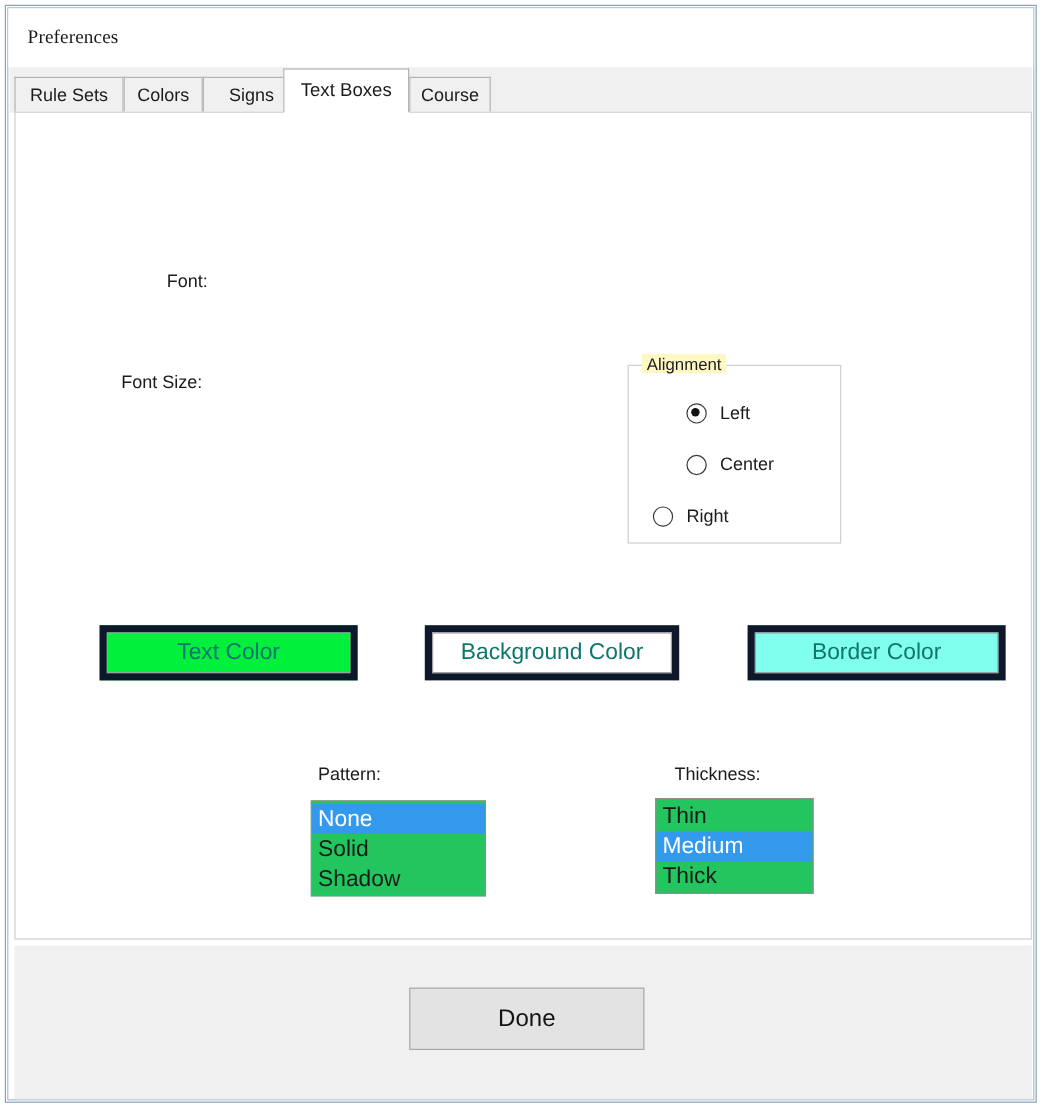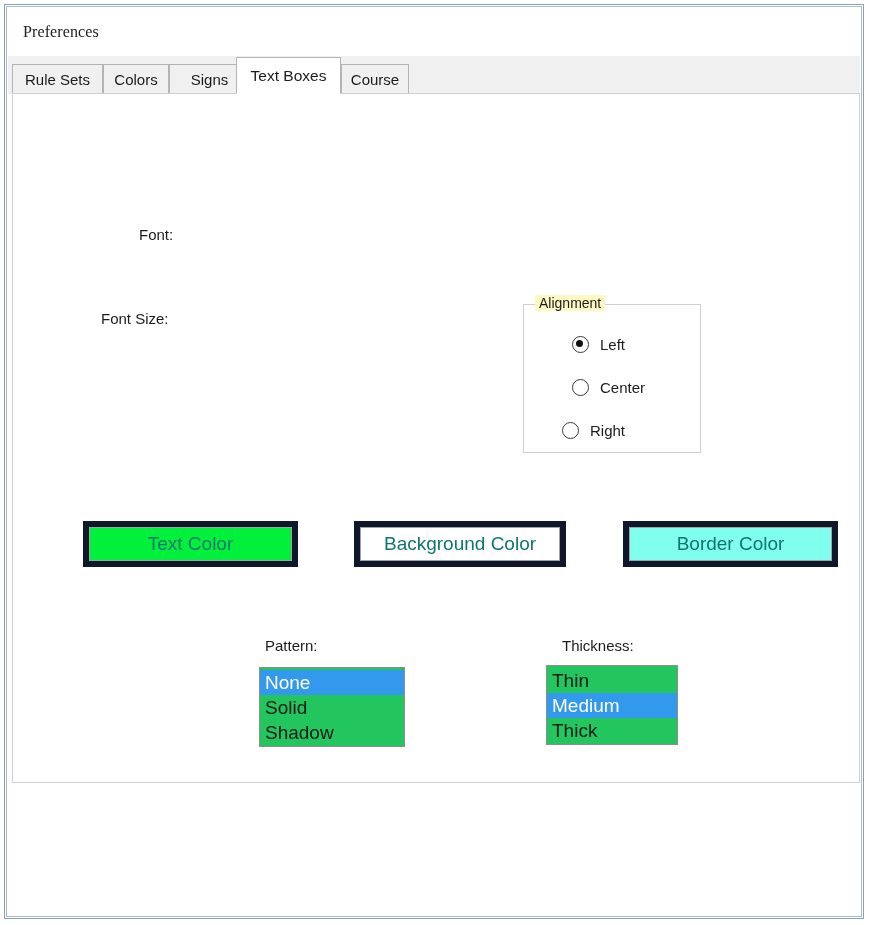--- a/index.html
+++ b/index.html
@@ -299,21 +299,21 @@
       <div id="alignment-legend">Alignment</div>
 
       <div class="radio-row" style="left:559px; top:242px;">
         <span class="radio checked"></span>
         <span class="radio-label">Left</span>
       </div>
       <div class="radio-row" style="left:559px; top:285px;">
         <span class="radio"></span>
         <span class="radio-label">Center</span>
       </div>
-      <div class="radio-row" style="left:549px; top:328px;">
+      <div class="radio-row" style="left:531px; top:328px;">
         <span class="radio"></span>
         <span class="radio-label">Right</span>
       </div>
 
       <div class="color-btn" id="text-color-btn" style="background:#00f03c;">
         <span>Text Color</span>
         <span class="inner-edge"></span>
       </div>
       <div class="color-btn" id="bg-color-btn" style="background:#ffffff;">
         <span>Background Color</span>
@@ -351,15 +351,20 @@
 
     <div class="combo" id="fontsize-combo">
       <span class="combo-value">10</span>
       <span class="chevron">
         <svg width="14" height="9" viewBox="0 0 14 9">
           <polyline points="1,1 7,7 13,1" fill="none" stroke="#35383c" stroke-width="1.4"></polyline>
         </svg>
       </span>
     </div>
 
+    <div id="footer">
+      <div id="done-btn">
+        <span>Done</span>
+      </div>
+    </div>
 
   </div>
 </div>
 
 </body></html>

